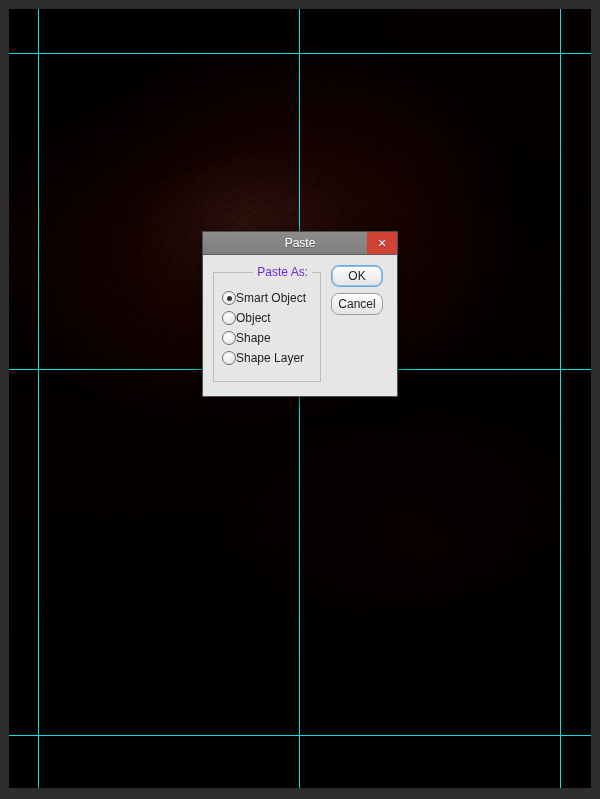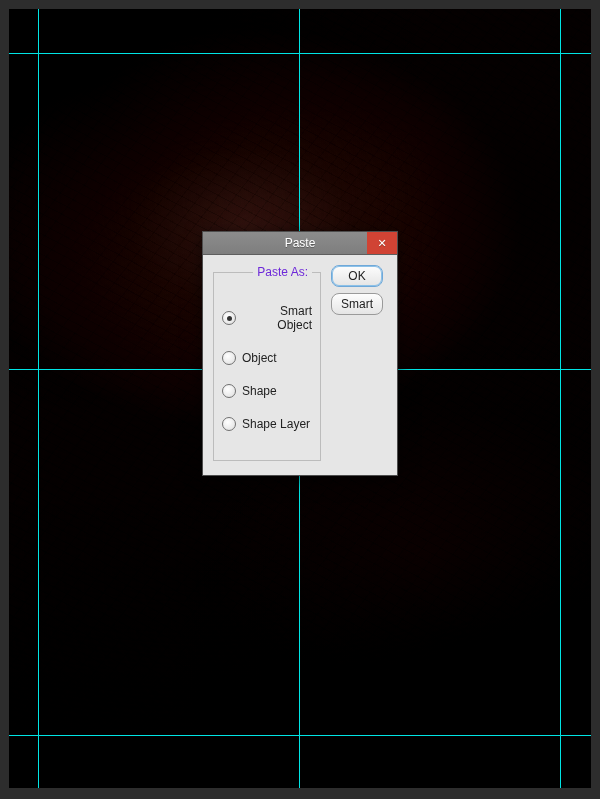--- a/index.html
+++ b/index.html
@@ -133,22 +133,22 @@
   }
   .fieldset legend {
     padding: 0 4px;
     color: #6d28d9;
     font-size: 12px;
   }
 
   .radio-row {
     display: flex;
     align-items: center;
-    gap: 6px;
-    margin: 19px 0;
+    gap: 0;
+    margin: 6px 0;
     cursor: pointer;
     color: #222;
   }
 
   .radio {
     width: 12px;
     height: 12px;
     border-radius: 50%;
     border: 1px solid #707070;
     background: radial-gradient(circle at 40% 35%, #fff, #ddd);
@@ -234,20 +234,20 @@
           <span class="radio"></span>
           <span>Shape Layer</span>
         </label>
       </fieldset>
 
       <div class="btn-col">
         <div class="btn default">
           <span>OK</span>
         </div>
         <div class="btn">
-          <span>Smart</span>
+          <span>Cancel</span>
         </div>
       </div>
 
     </div>
   </div>
 
 </div>
 
 </body></html>

